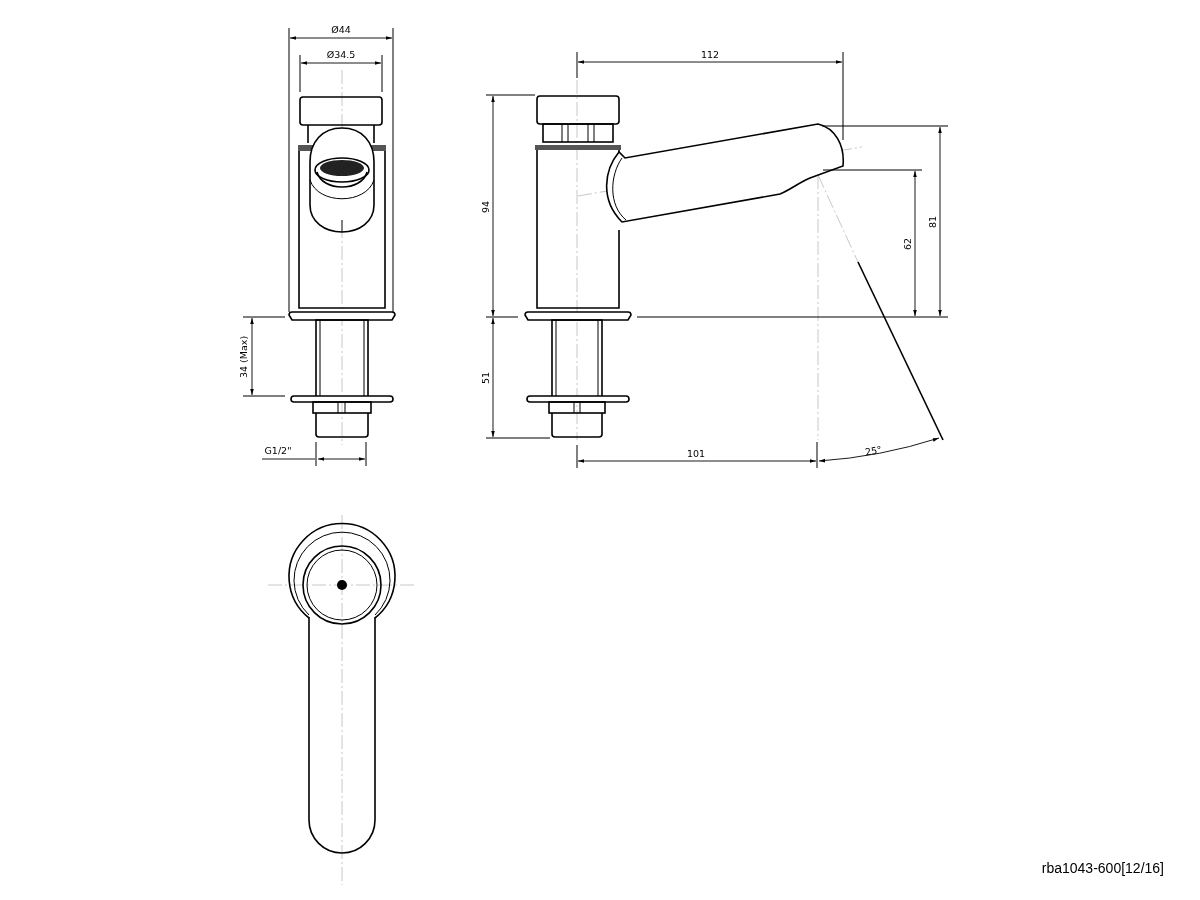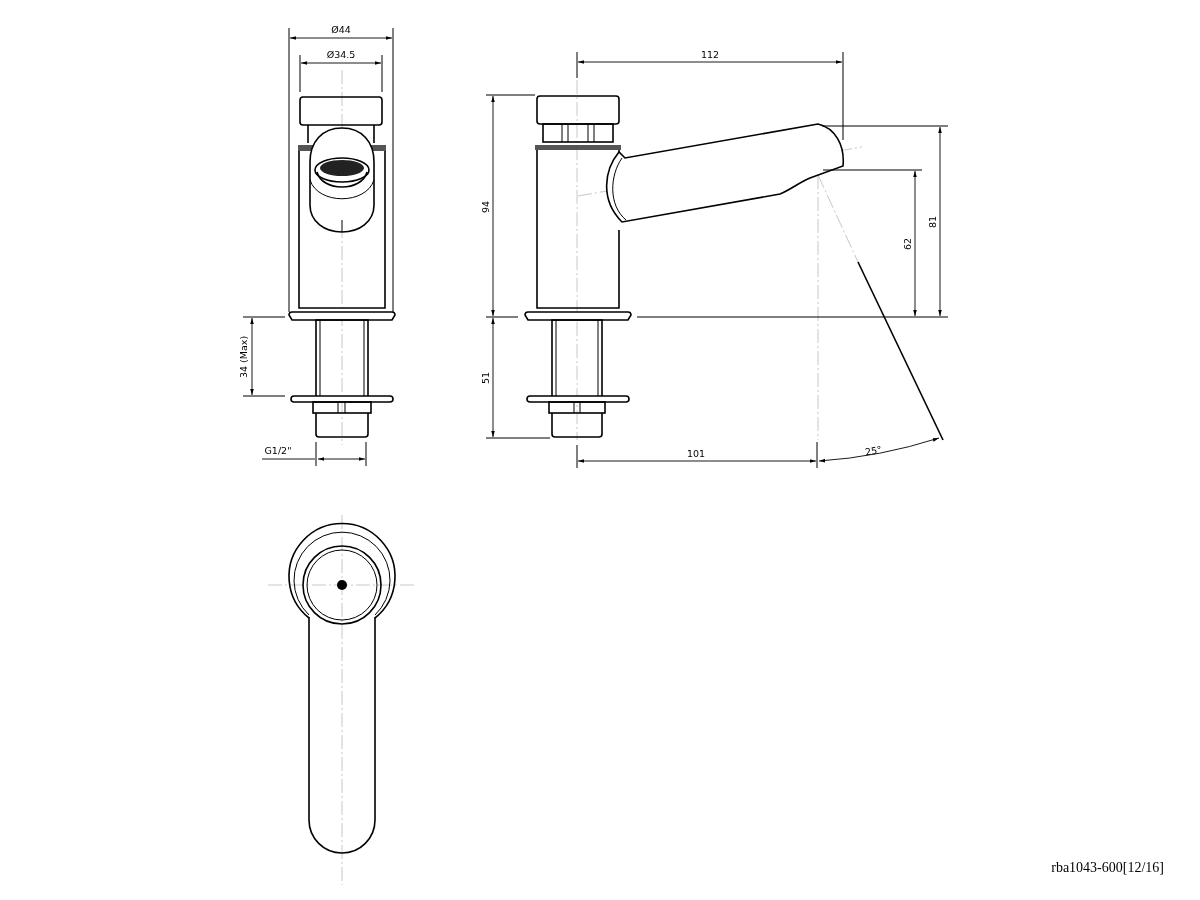--- a/index.html
+++ b/index.html
@@ -4,21 +4,21 @@
 <style>
   html, body { margin:0; padding:0; background:#ffffff; }
   body { width:1200px; height:900px; position:relative; overflow:hidden; font-family:"DejaVu Sans", sans-serif; }
   svg { position:absolute; left:0; top:0; }
   .ln { stroke:#000; stroke-width:1.6; fill:none; }
   .lt { stroke:#000; stroke-width:1; fill:none; }
   .dim { stroke:#000; stroke-width:0.9; fill:none; }
   .cl { stroke:#c8c8c8; stroke-width:1; fill:none; stroke-dasharray:14 3 2 3; }
   .fillw { fill:#fff; }
   .txt { font-family:"DejaVu Sans", sans-serif; font-size:9.5px; fill:#000; }
-  .code { position:absolute; right:36px; top:860px; font-family:Liberation Serif, serif; font-size:14px; color:#000; }
+  .code { position:absolute; right:36px; top:860px; font-family:Liberation Sans, sans-serif; font-size:14px; color:#000; }
 </style>
 </head>
 <body>
 
 <svg width="1200" height="900" viewBox="0 0 1200 900">
   <defs>
     <marker id="ar" viewBox="0 0 10 10" refX="10" refY="5" markerWidth="7" markerHeight="7" orient="auto-start-reverse">
       <path d="M0,2 L10,5 L0,8 z" fill="#000"></path>
     </marker>
   </defs>

